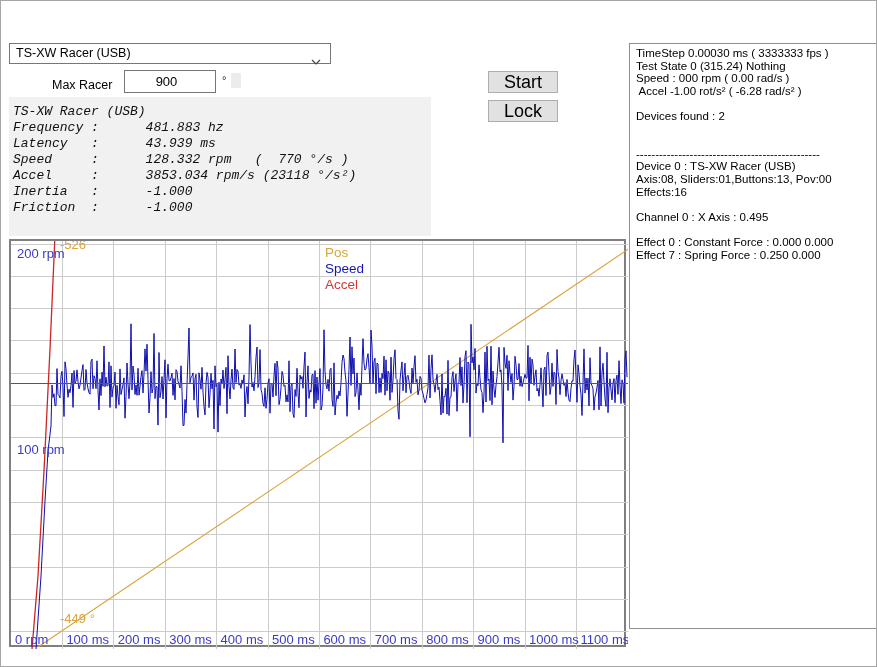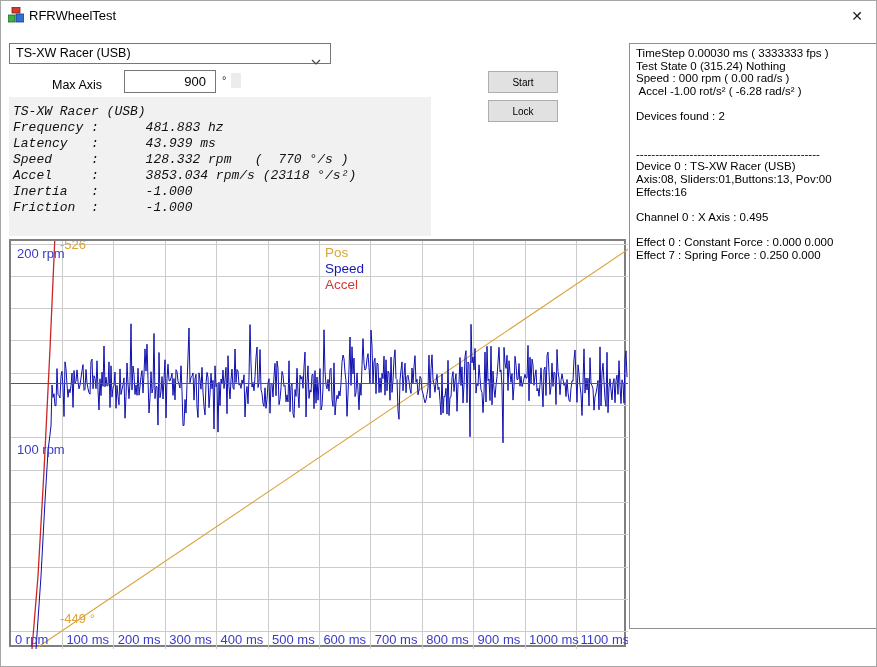--- a/index.html
+++ b/index.html
@@ -15,25 +15,25 @@
   #window-title{left:28px;top:7px;font-size:13px;}
   #close-button{right:4px;top:3px;width:30px;height:24px;border:none;background:transparent;
     font-size:14px;color:#1a1a1a;text-align:center;line-height:24px;padding:0;cursor:default;}
 
   
   #device-select{left:8px;top:42px;width:322px;height:21px;border:1px solid #767676;background:#fff;
     font-size:12.5px;line-height:19px;padding-left:6px;}
   #device-chevron{position:absolute;right:9px;top:8px;}
   #max-lock-label{left:51px;top:77px;font-size:12.5px;}
   #max-lock-input{left:123px;top:69px;width:92px;height:23px;border:1px solid #767676;
-    font-size:13px;text-align:right;padding-right:9px;font-family:"Liberation Sans",sans-serif;}
+    font-size:13px;text-align:center;padding-right:9px;font-family:"Liberation Sans",sans-serif;}
   #degree-unit{left:221px;top:73px;font-size:11px;color:#222;}
   #input-adornment{left:230px;top:72px;width:10px;height:15px;background:#ececec;}
   .push-btn{left:487px;width:70px;height:22px;background:#e1e1e1;border:1px solid #adadad;
-    font-size:10px;font-family:"Liberation Sans",sans-serif;padding:0;color:#000;}
+    font-size:18px;font-family:"Liberation Sans",sans-serif;padding:0;color:#000;}
   #start-button{top:70px;}
   #stop-button{top:99px;}
 
   
   #telemetry-panel{left:8px;top:96px;width:422px;height:139px;background:#f1f1f1;}
   #telemetry-panel pre{margin:7px 0 0 4px;font-family:"Liberation Mono","DejaVu Sans Mono",monospace;
     font-style:italic;font-size:13px;line-height:16px;color:#111;white-space:pre;}
 
   
   #status-panel{left:628px;top:42px;width:280px;height:586px;border:1px solid #8f8f8f;background:#fff;}
@@ -43,42 +43,31 @@
   
   #chart{left:8px;top:238px;width:617px;height:408px;border:2px solid #7f7f7f;background:#fff;}
   #chart svg{display:block;}
   #chart text{font-family:"Liberation Sans",sans-serif;}
 </style>
 </head>
 <body>
 
 <div id="window">
 
-  <div class="abs" id="title-bar" style="left:0;top:0;width:100%;height:30px;">
-    <span class="abs" style="left:7px;top:6px;">
-      <svg width="16" height="16" viewBox="0 0 16 16">
-        <rect x="4" y="0" width="8" height="6" fill="#d23b2e" stroke="#7c1f16" stroke-width="0.8"></rect>
-        <rect x="0" y="8" width="7" height="7" fill="#3fae49" stroke="#1d6a26" stroke-width="0.8"></rect>
-        <rect x="8" y="7" width="8" height="8" fill="#2f6fd6" stroke="#1a3f86" stroke-width="0.8"></rect>
-      </svg>
-    </span>
-    <span class="abs" id="window-title">RFRWheelTest</span>
-    <button class="abs" id="close-button">✕</button>
-  </div>
 
   <div class="abs" id="device-select">
     <span>TS-XW Racer (USB)</span>
     <span id="device-chevron">
       <svg width="10" height="6" viewBox="0 0 10 6">
           <polyline points="1,1 5,5 9,1" fill="none" stroke="#444" stroke-width="1.2"></polyline>
         </svg>
     </span>
   </div>
 
-  <span class="abs" id="max-lock-label">Max Axis</span>
+  <span class="abs" id="max-lock-label">Max Racer</span>
   <input class="abs" id="max-lock-input" value="900" style="">
   <span class="abs" id="degree-unit">°</span>
   <span class="abs" id="input-adornment"></span>
 
   <button class="abs push-btn" id="start-button">Start</button>
   <button class="abs push-btn" id="stop-button">Lock</button>
 
   <div class="abs" id="telemetry-panel">
     <pre>TS-XW Racer (USB)
 Frequency :      481.883 hz

